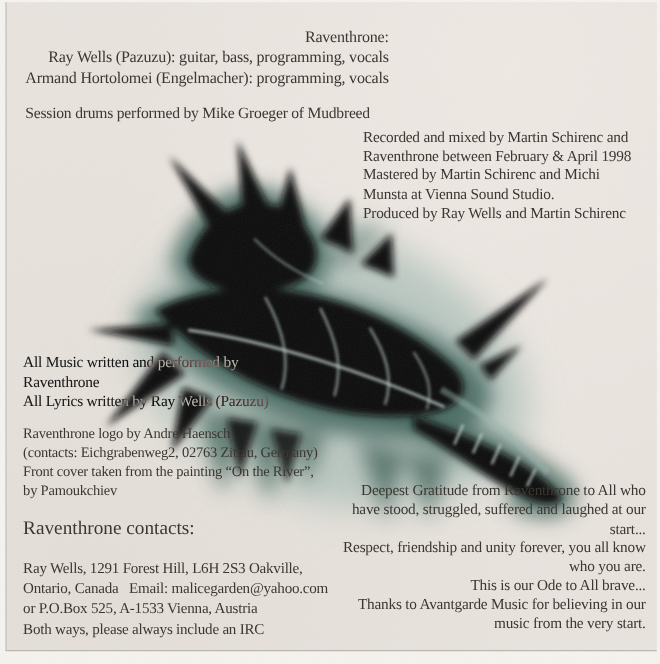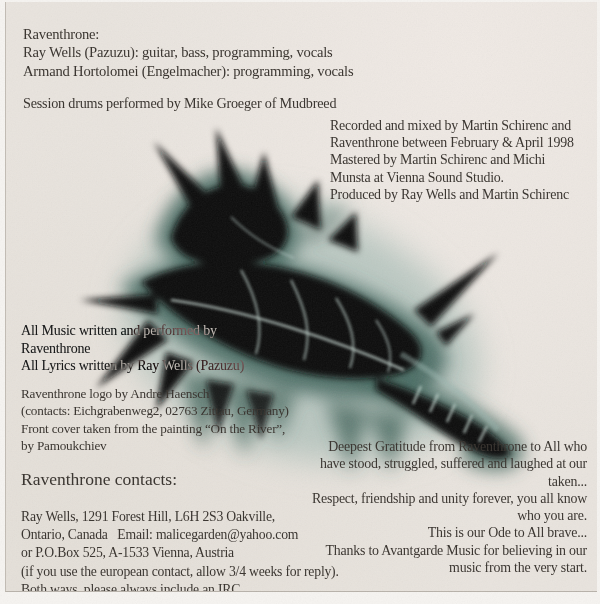--- a/index.html
+++ b/index.html
@@ -17,21 +17,21 @@
     border-left:1px solid #c2bcb4;
     border-bottom:1px solid #b8b2aa;
     overflow:hidden;
   }
   .t{
     position:absolute;color:#37322d;letter-spacing:-0.2px;
     font-family:"Liberation Serif", serif;
     z-index:3;
   }
   .ln{white-space:nowrap;}
-  #lineup{left:17px;top:23px;font-size:14.6px;line-height:18.4px;}
+  #lineup{left:17px;top:23px;font-size:14.6px;line-height:18.4px;text-align:right;}
   #session{left:17px;top:93px;font-size:14.2px;}
   #production{left:324px;top:115px;font-size:13.9px;line-height:17.2px;font-family:Liberation Serif, serif;}
   #writing{
     left:15px;top:320px;font-size:14px;line-height:17.6px;
     color:#d2ccc5;mix-blend-mode:difference;z-index:3;
   }
   #artwork{left:15px;top:383px;font-size:13.2px;line-height:17.3px;}
   #contacts{left:15px;top:466px;font-size:13.7px;line-height:18.2px;}
   #contacts .hd{font-size:17.5px;line-height:22px;margin-bottom:18px;letter-spacing:0;}
   #gratitude{right:10px;top:436px;font-size:13.9px;line-height:17.3px;text-align:right;}
@@ -136,28 +136,27 @@
       <div class="ln">(contacts: Eichgrabenweg2, 02763 Zittau, Germany)</div>
       <div class="ln">Front cover taken from the painting “On the River”,</div>
       <div class="ln">by Pamoukchiev</div>
     </div>
 
     <div class="t" id="contacts">
       <div class="hd ln">Raventhrone contacts:</div>
       <div class="ln">Ray Wells, 1291 Forest Hill, L6H 2S3 Oakville,</div>
       <div class="ln">Ontario, Canada&nbsp;&nbsp; Email: malicegarden@yahoo.com</div>
       <div class="ln">or P.O.Box 525, A-1533 Vienna, Austria</div>
-      <div class="ln">(if you use the european contact, allow 3/4 weeks for reply).</div>
       <div class="ln">Both ways, please always include an IRC</div>
     </div>
 
     <div class="t" id="gratitude">
       <div class="ln">Deepest Gratitude from Raventhrone to All who</div>
       <div class="ln">have stood, struggled, suffered and laughed at our</div>
-      <div class="ln">taken...</div>
+      <div class="ln">start...</div>
       <div class="ln">Respect, friendship and unity forever, you all know</div>
       <div class="ln">who you are.</div>
       <div class="ln">This is our Ode to All brave...</div>
       <div class="ln">Thanks to Avantgarde Music for believing in our</div>
       <div class="ln">music from the very start.</div>
     </div>
 
   </div>
 
   <svg id="grain" width="600" height="604">

